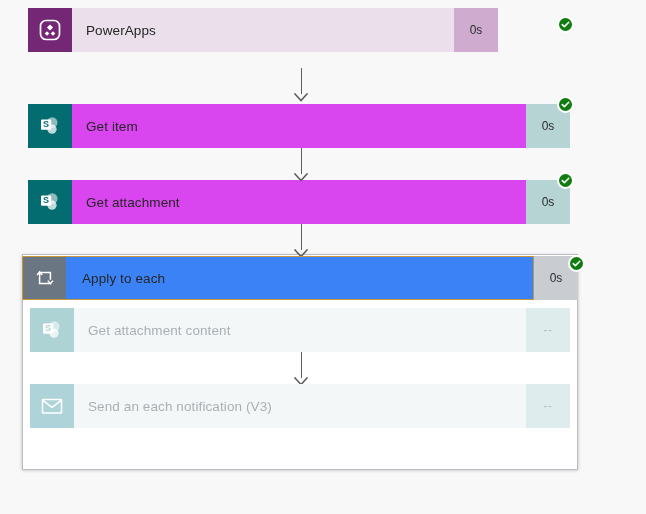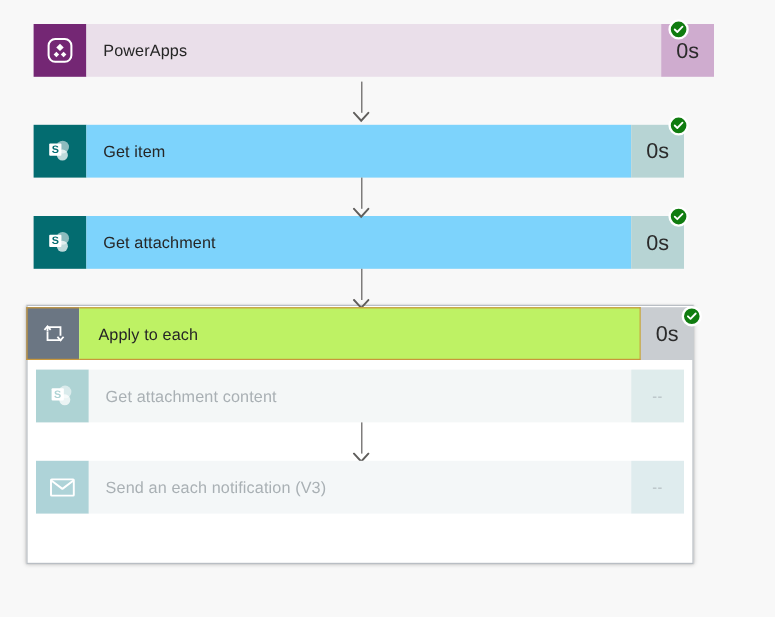--- a/index.html
+++ b/index.html
@@ -46,35 +46,35 @@
     letter-spacing: .1px;
     overflow: hidden;
     white-space: nowrap;
   }
   .card-dur {
     width: 44px;
     min-width: 44px;
     display: flex;
     align-items: center;
     justify-content: center;
-    font-size: 18px;
+    font-size: 12px;
     color: #2b2b2b;
   }
 
   
   .theme-powerapps .card-icon { background: #742774; }
   .theme-powerapps .card-body { background: #eadfea; }
   .theme-powerapps .card-dur  { background: #cfaccf; }
 
   .theme-sharepoint .card-icon { background: #036c70; }
-  .theme-sharepoint .card-body { background: #7dd3fc; }
+  .theme-sharepoint .card-body { background: #d946ef; }
   .theme-sharepoint .card-dur  { background: #b7d4d4; }
 
   .theme-control .card-icon { background: #6b7683; }
-  .theme-control .card-body { background: #bef264; padding-left: 16px; }
+  .theme-control .card-body { background: #3b82f6; padding-left: 16px; }
   .theme-control .card-dur  { background: #c9cdd1; }
 
   
   .theme-sharepoint-faded .card-icon { background: #aed3d4; }
   .theme-sharepoint-faded .card-body { background: #f4f7f7; }
   .theme-sharepoint-faded .card-dur  { background: #dfecec; }
   .theme-mail-faded .card-icon { background: #aed3d8; }
   .theme-mail-faded .card-body { background: #f4f7f8; }
   .theme-mail-faded .card-dur  { background: #dfecee; }
   .faded .card-body { color: #a9b0b4; }
@@ -141,21 +141,21 @@
 
   .nested { z-index: 3; }
 
   .icon-svg { display: block; }
 </style>
 </head>
 <body>
 
 <div id="canvas">
 
-  <div class="card theme-powerapps" style="left:28px; top:20px; width:567px;">
+  <div class="card theme-powerapps" style="left:28px; top:8px; width:470px;">
     <div class="card-icon">
       <svg class="icon-svg" width="24" height="24" viewBox="0 0 24 24" aria-hidden="true">
         <rect x="2.5" y="2.5" width="19" height="19" rx="5.5" ry="5.5" fill="none" stroke="#ffffff" stroke-width="1.7"></rect>
         <path d="M12 6.4 L15.1 9.5 L12 12.6 L8.9 9.5 Z" fill="#ffffff"></path>
         <path d="M9.0 13.2 L11.3 15.5 L9.0 17.8 L6.7 15.5 Z" fill="#ffffff"></path>
         <path d="M15.0 13.2 L17.3 15.5 L15.0 17.8 L12.7 15.5 Z" fill="#ffffff"></path>
       </svg>
     </div>
     <div class="card-body">PowerApps</div>
     <div class="card-dur">0s</div>

